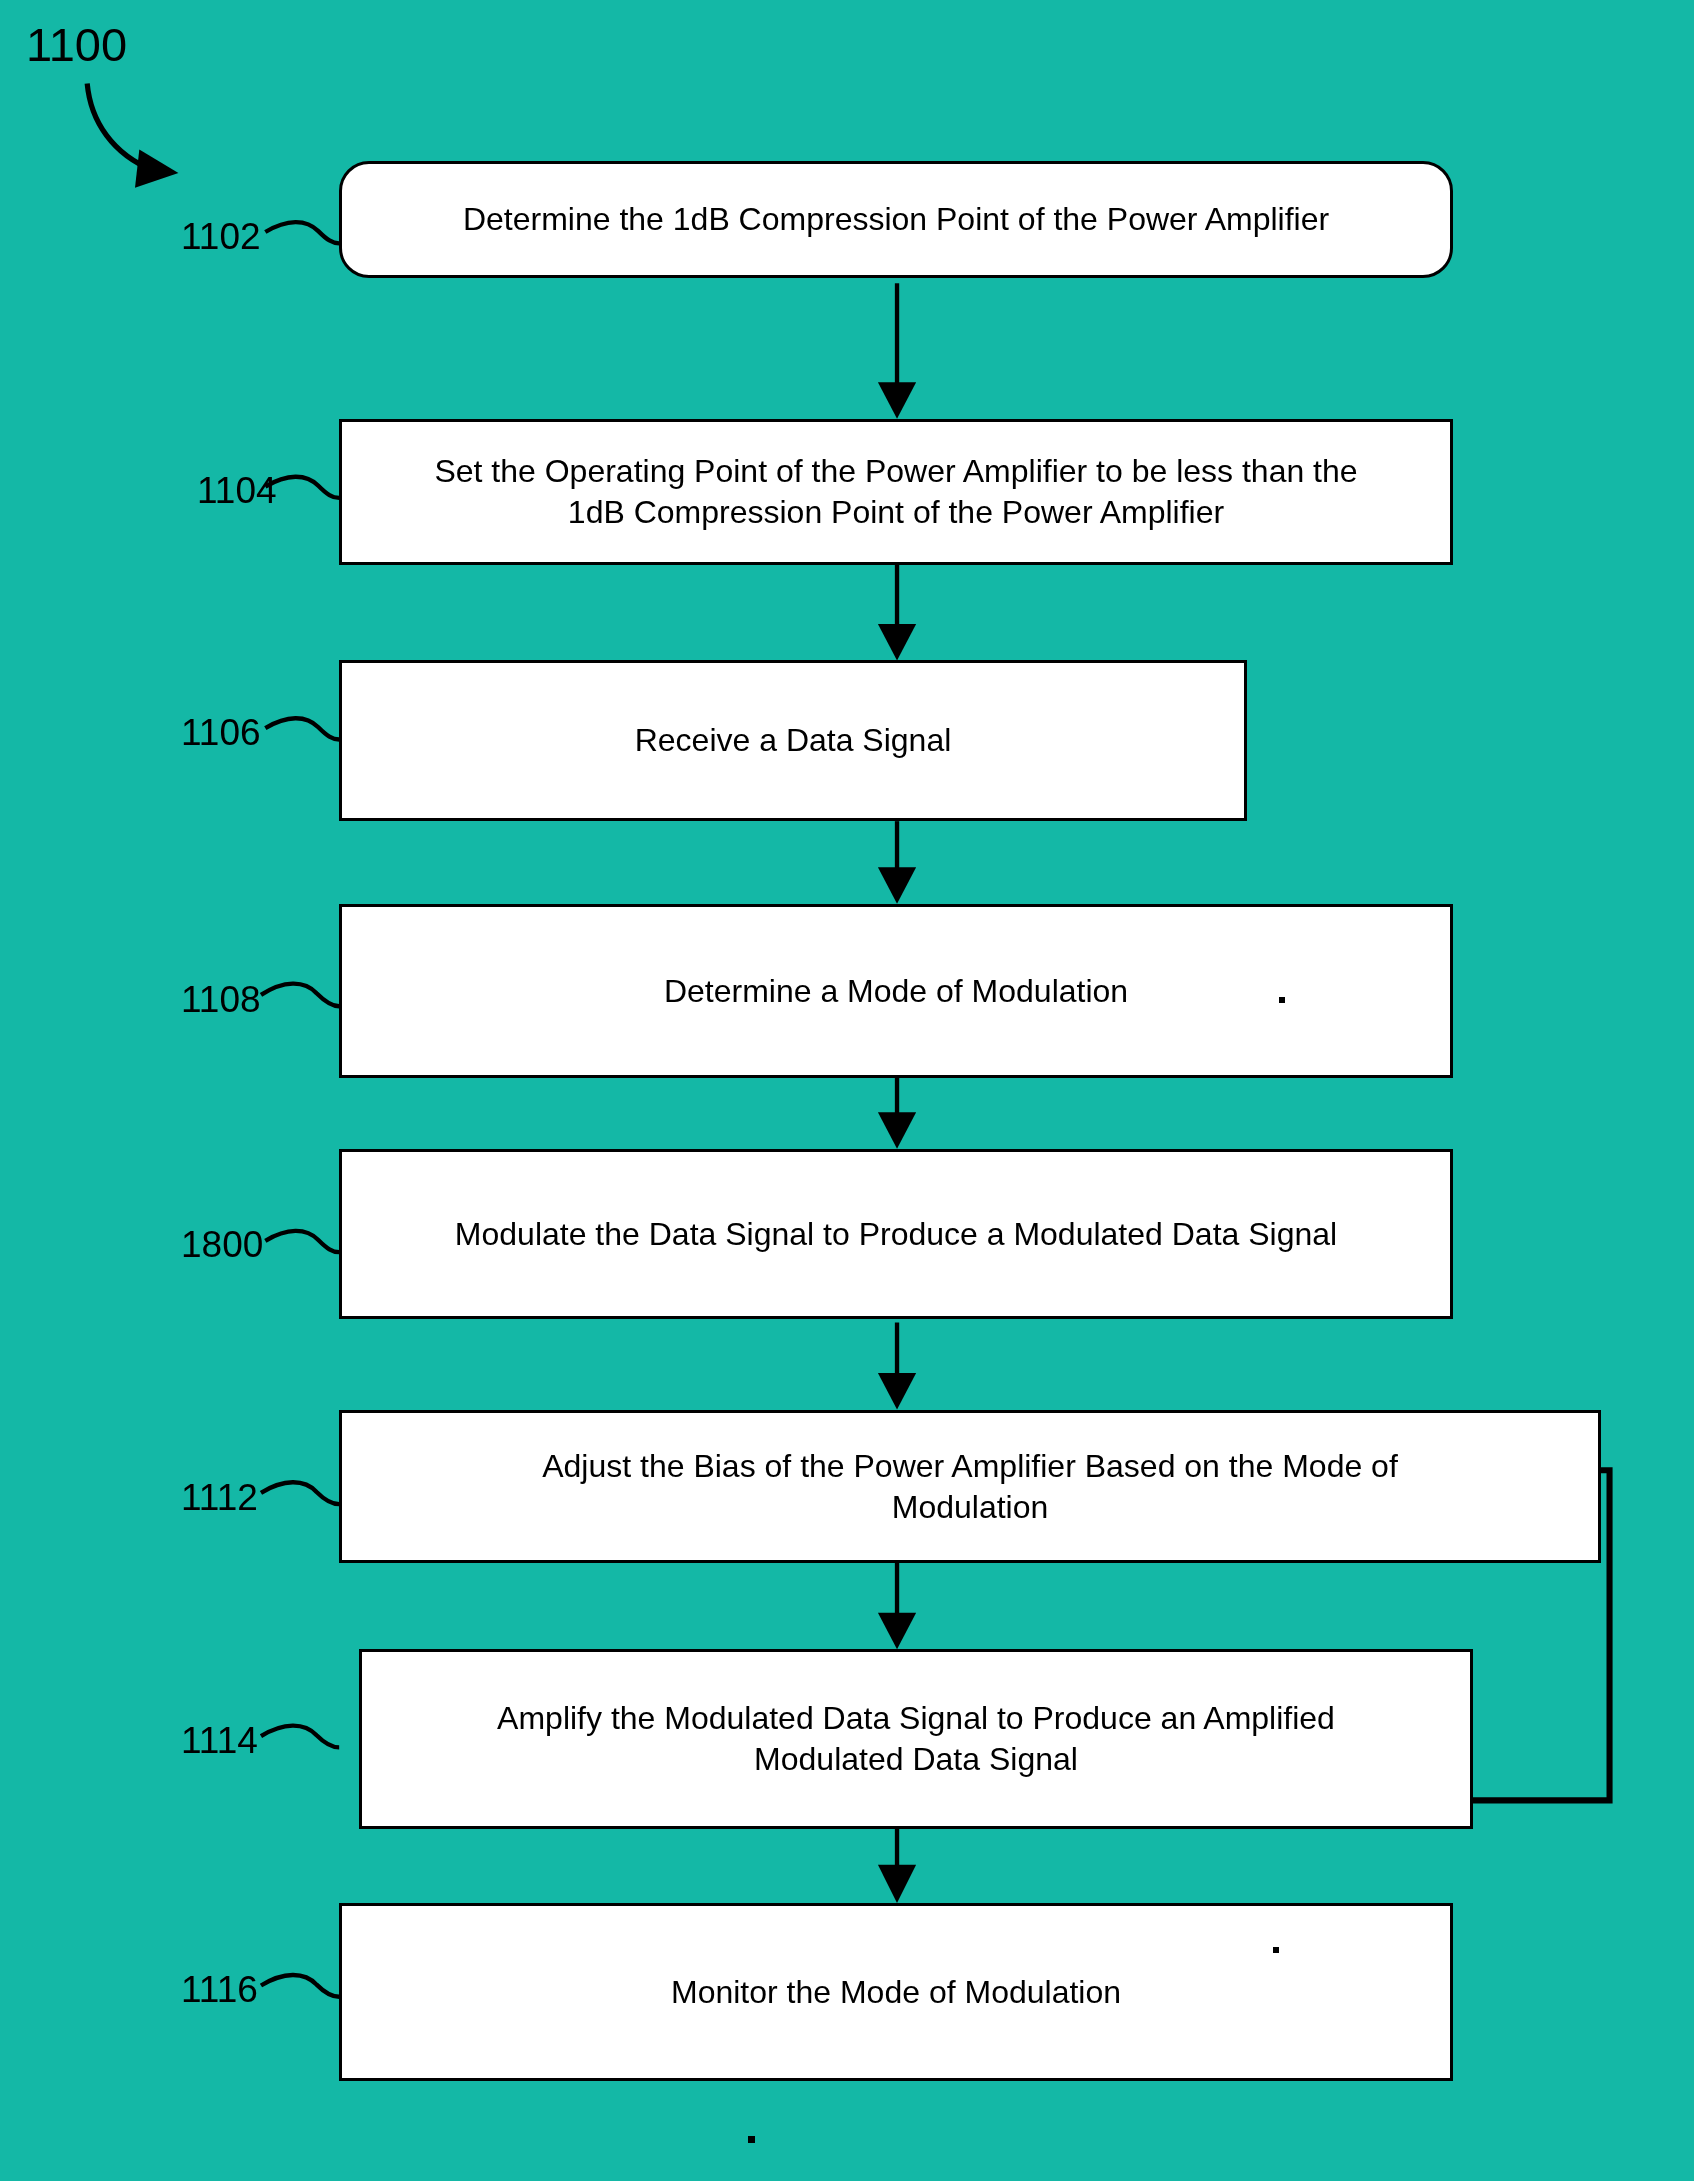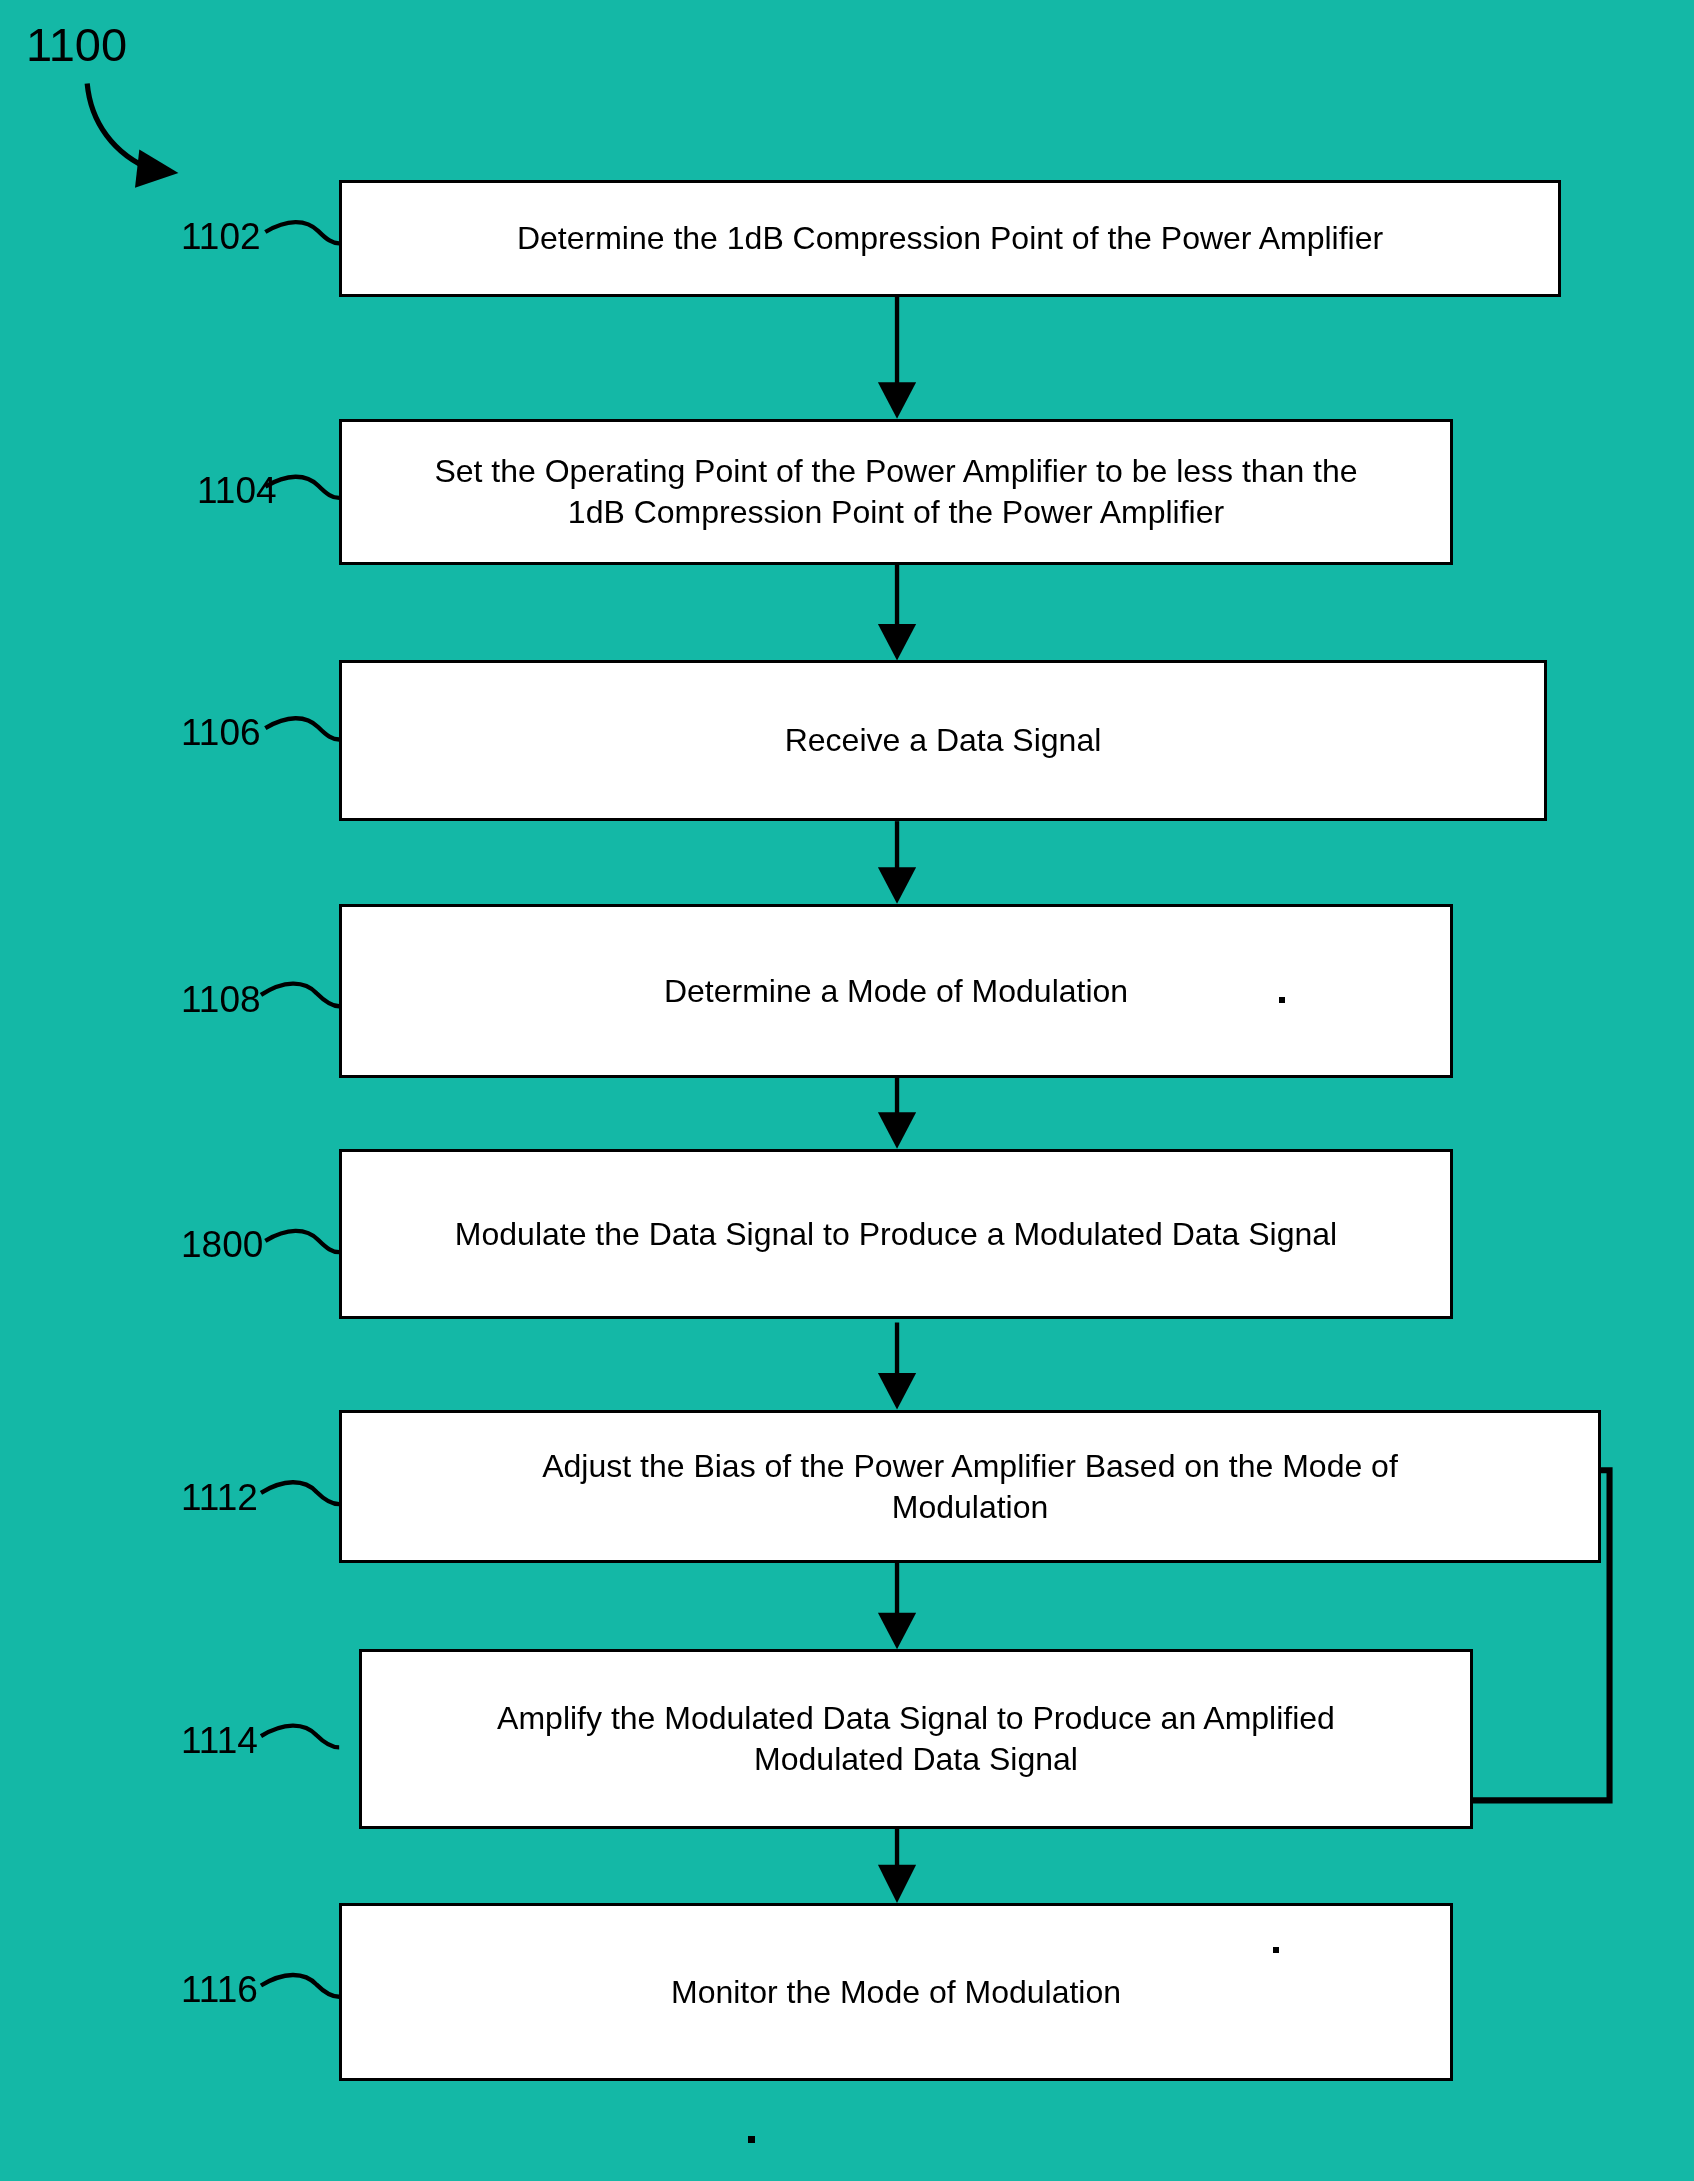--- a/index.html
+++ b/index.html
@@ -148,32 +148,32 @@
       <path d="M300,1998 C326,1982 350,1982 364,1997 C374,2007 382,2011 390,2011" fill="none" stroke="#000" stroke-width="5"></path>
     </g>
     <g>
       <path d="M300,2285 C326,2269 350,2269 364,2284 C374,2294 382,2298 390,2298" fill="none" stroke="#000" stroke-width="5"></path>
     </g>
   </svg>
 
   <div class="fig-label" style="left:26px; top:17.4px;">1100</div>
 
   <div class="step-ref" style="left:181px; top:216px;text-align:right;">1102</div>
-  <div class="step-box" style="left:339px; top:180px; width:1222px; height:117px;">
+  <div class="step-box" style="left:339px; top:161px; width:1114px; height:117px;border-radius:30px;">
     <span class="step-text">Determine the 1dB Compression Point of the Power Amplifier</span>
   </div>
 
   <div class="step-ref" style="left:197px; top:470px;">1104</div>
   <div class="step-box" style="left:339px; top:419px; width:1114px; height:146px;">
     <span class="step-text">Set the Operating Point of the Power Amplifier to be less than the
 1dB Compression Point of the Power Amplifier</span>
   </div>
 
   <div class="step-ref" style="left:181px; top:712px;">1106</div>
-  <div class="step-box" style="left:339px; top:660px; width:1208px; height:161px;">
+  <div class="step-box" style="left:339px; top:660px; width:908px; height:161px;">
     <span class="step-text">Receive a Data Signal</span>
   </div>
 
   <div class="step-ref" style="left:181px; top:979px;">1108</div>
   <div class="step-box" style="left:339px; top:904px; width:1114px; height:174px;">
     <span class="step-text">Determine a Mode of Modulation</span>
   </div>
   <div class="speck" style="left:1279px; top:997px; width:6px; height:6px;"></div>
 
   <div class="step-ref" style="left:181px; top:1224px;">1800</div>

